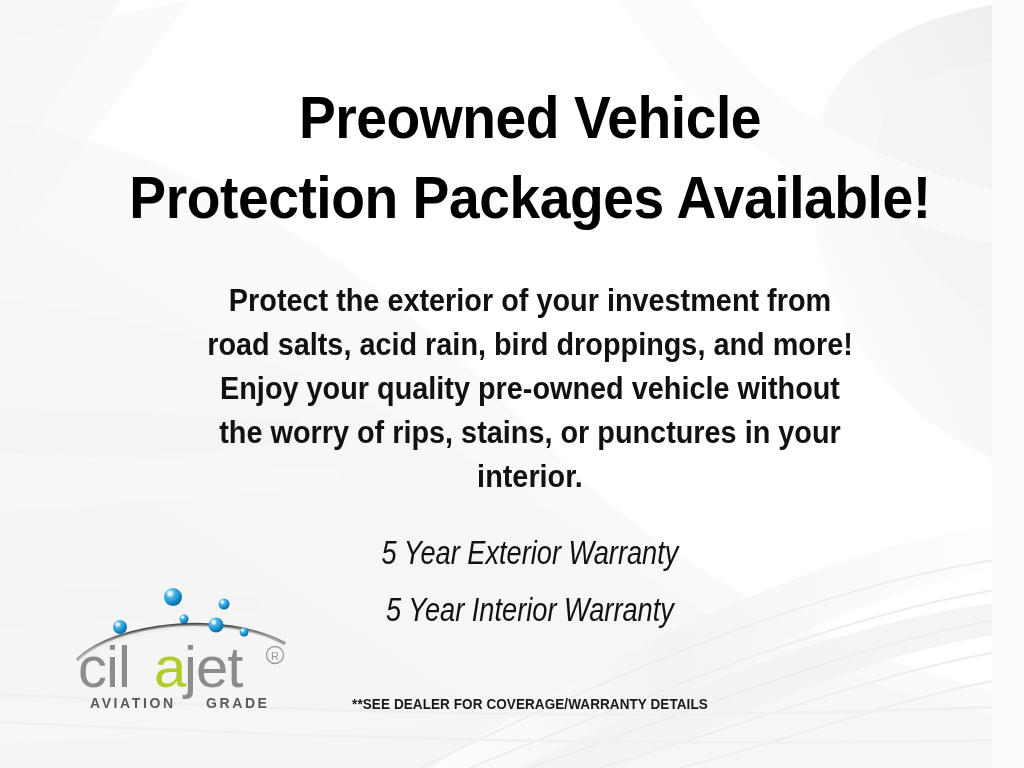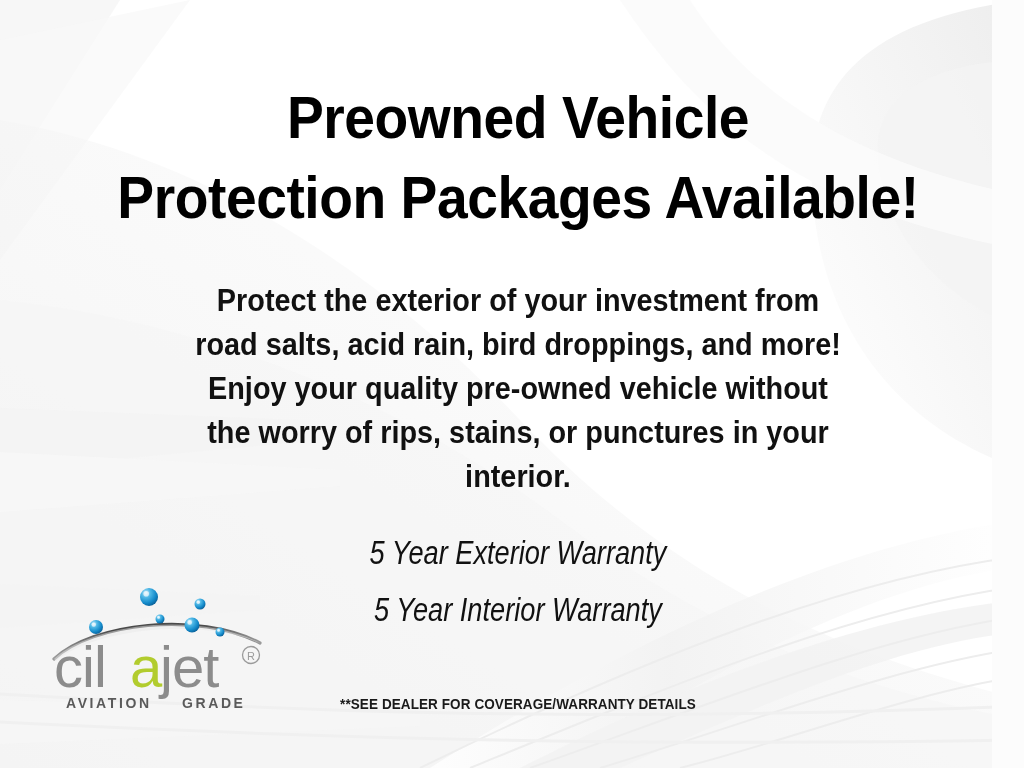--- a/index.html
+++ b/index.html
@@ -23,21 +23,21 @@
     position: absolute;
     left: 0; top: 0;
     width: 1024px;
     height: 768px;
     z-index: 0;
   }
 
   
   #content {
     position: absolute;
-    left: 6px; top: 0;
+    left: 18px; top: 0;
     width: 959px;
     height: 768px;
     z-index: 3;
   }
 
   .headline {
     position: absolute;
     left: 50px;
     width: 924px;
     text-align: center;
@@ -94,21 +94,21 @@
     line-height: 18px;
     letter-spacing: 0.1px;
     color: #1a1a1a;
     transform: scaleX(0.90);
     transform-origin: center top;
   }
 
   
   #logo {
     position: absolute;
-    left: 48px;
+    left: 72px;
     top: 583px;
     width: 232px;
     height: 132px;
     z-index: 4;
   }
   #logo svg { display: block; }
 </style>
 </head>
 <body>
 

